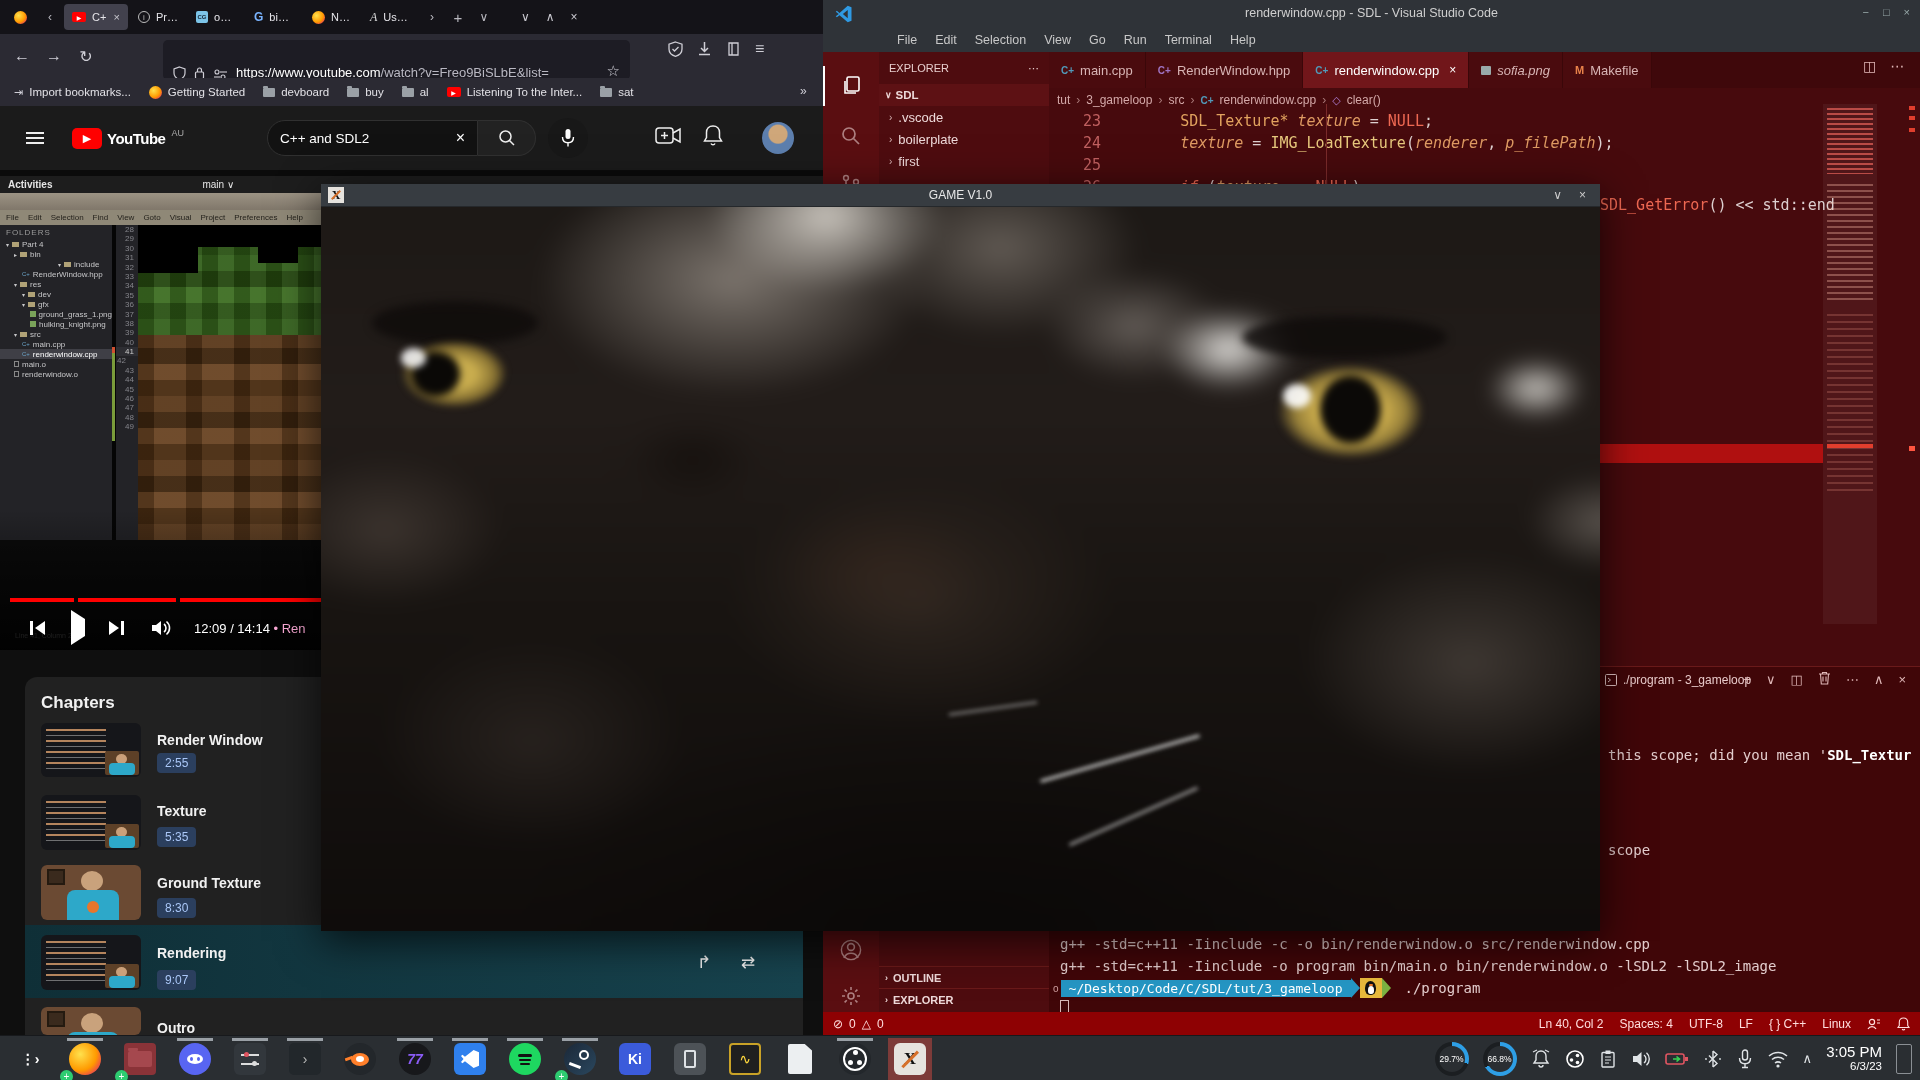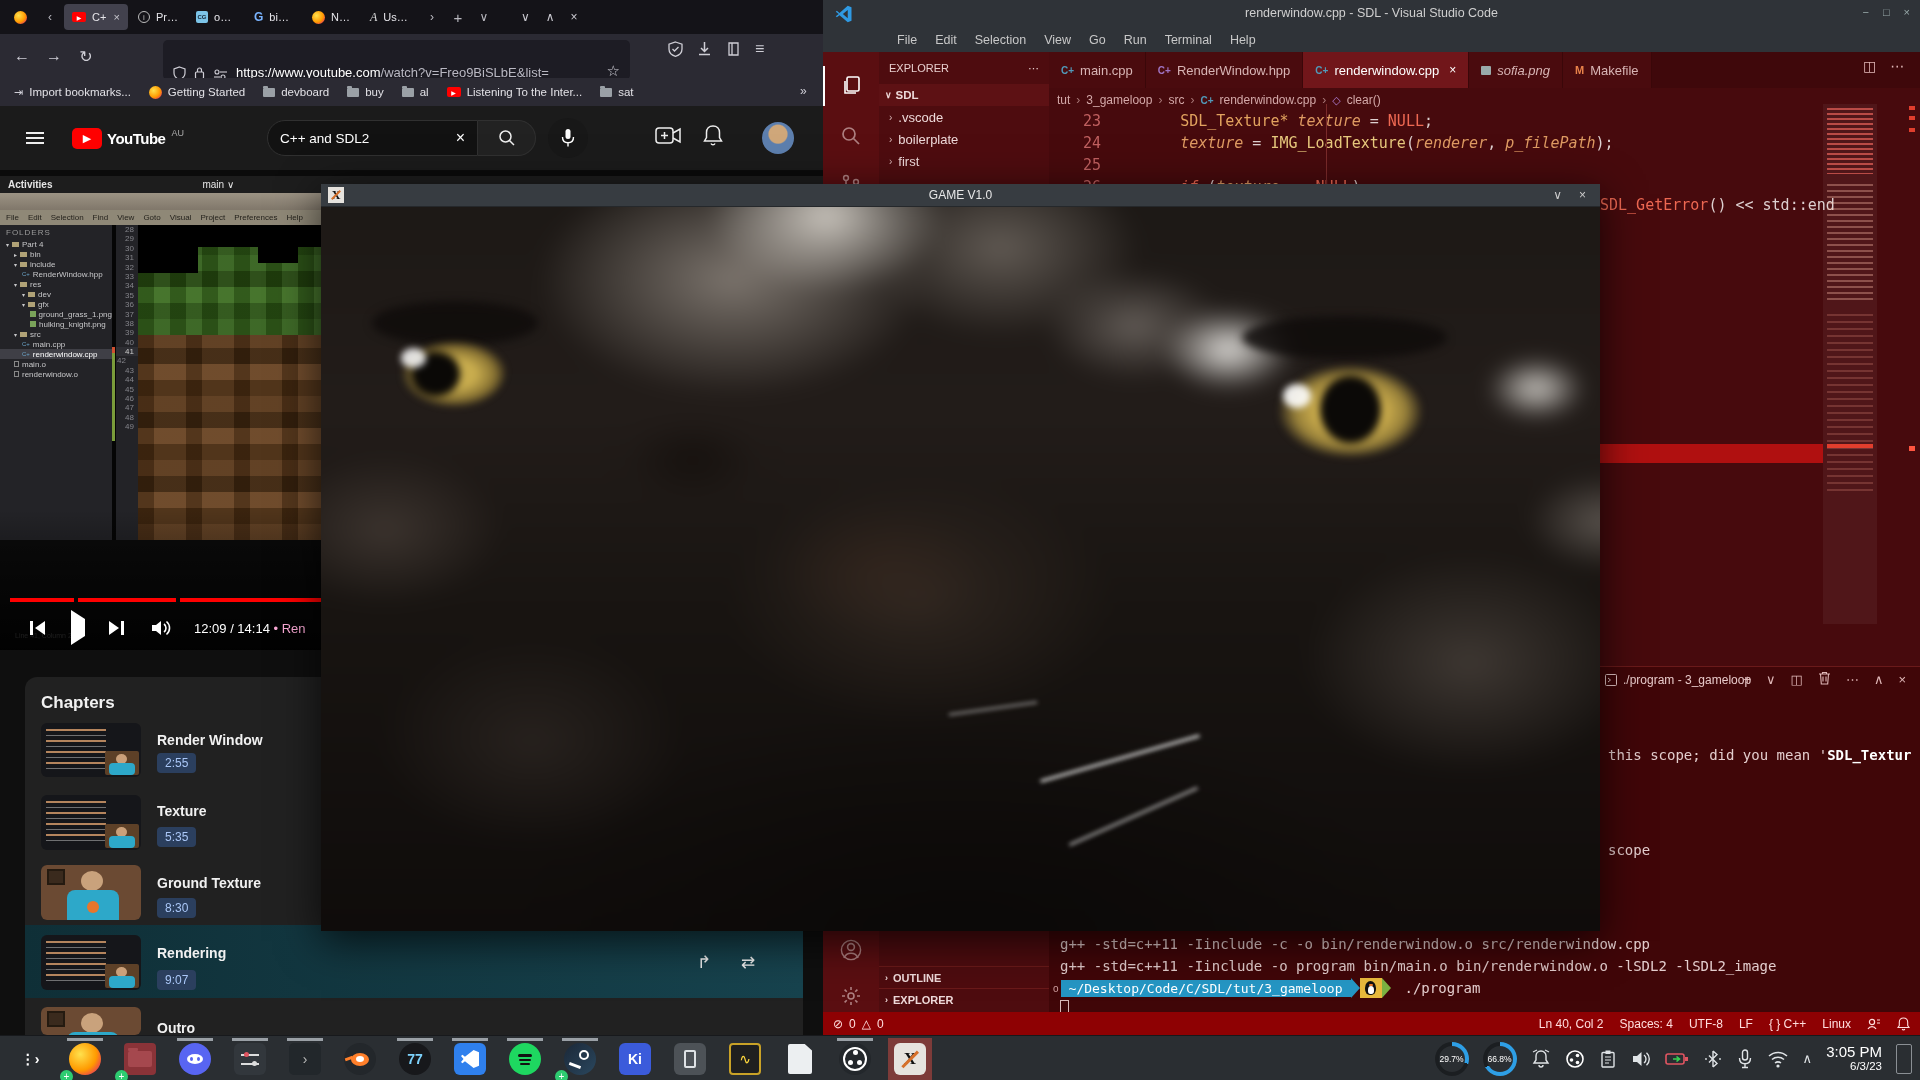--- a/index.html
+++ b/index.html
@@ -328,21 +328,21 @@
               <div class="vd-row" style="padding-left: 6px;">
                 <span style="font-size: 6px;">▾</span>
                 <span style="background: rgb(176, 162, 119); width: 7px; height: 5px;"></span>
                 <span>Part 4</span>
               </div>
               <div class="vd-row" style="padding-left: 14px;">
                 <span style="font-size: 6px;">▸</span>
                 <span style="background: rgb(176, 162, 119); width: 7px; height: 5px;"></span>
                 <span>bin</span>
               </div>
-              <div class="vd-row" style="padding-left: 14px;">
+              <div class="vd-row" style="padding-left: 14px; margin-left: 44px;">
                 <span style="font-size: 6px;">▾</span>
                 <span style="background: rgb(176, 162, 119); width: 7px; height: 5px;"></span>
                 <span>include</span>
               </div>
               <div class="vd-row" style="padding-left: 22px;">
                 <span style="color: rgb(106, 163, 200); font-size: 6px;">C+</span>
                 <span>RenderWindow.hpp</span>
               </div>
               <div class="vd-row" style="padding-left: 14px;">
                 <span style="font-size: 6px;">▾</span>
@@ -808,21 +808,21 @@
         <span class="tb-tile" style="left: 338px;">
           <span class="tb-ic" style="background: rgb(35, 39, 43); border-radius: 50%;">
             <span style="width:18px;height:13px;background:#ff7f2a;border-radius:50%;display:block;position:relative">
               <i style="position:absolute;left:5px;top:3px;width:8px;height:6px;background:#fff;border-radius:50%"></i>
               <i style="position:absolute;left:-6px;top:4px;width:8px;height:3px;background:#ff7f2a;transform:rotate(-20deg)"></i>
             </span>
           </span>
         </span>
         <span class="tb-tile" style="left: 393px;">
           <span class="run"></span>
-          <span class="tb-ic" style="background: rgb(23, 24, 27); border-radius: 50%; color: #7dd3fc; font-weight: bold;">77</span>
+          <span class="tb-ic" style="background: rgb(23, 24, 27); border-radius: 50%; color: #8b5cf6; font-style: italic; font-weight: bold;">77</span>
         </span>
         <span class="tb-tile" style="left: 448px;">
           <span class="run"></span>
           <span class="tb-ic" style="background: rgb(47, 128, 237); border-radius: 6px;">
             <span style="width:18px;height:18px;background:#fff;display:block;clip-path:polygon(70% 0,100% 12%,100% 88%,70% 100%,22% 62%,8% 74%,0 66%,14% 50%,0 34%,8% 26%,22% 38%)"></span>
           </span>
         </span>
         <span class="tb-tile" style="left: 503px;">
           <span class="run"></span>
           <span class="tb-ic" style="background: rgb(30, 215, 96); border-radius: 50%;">

